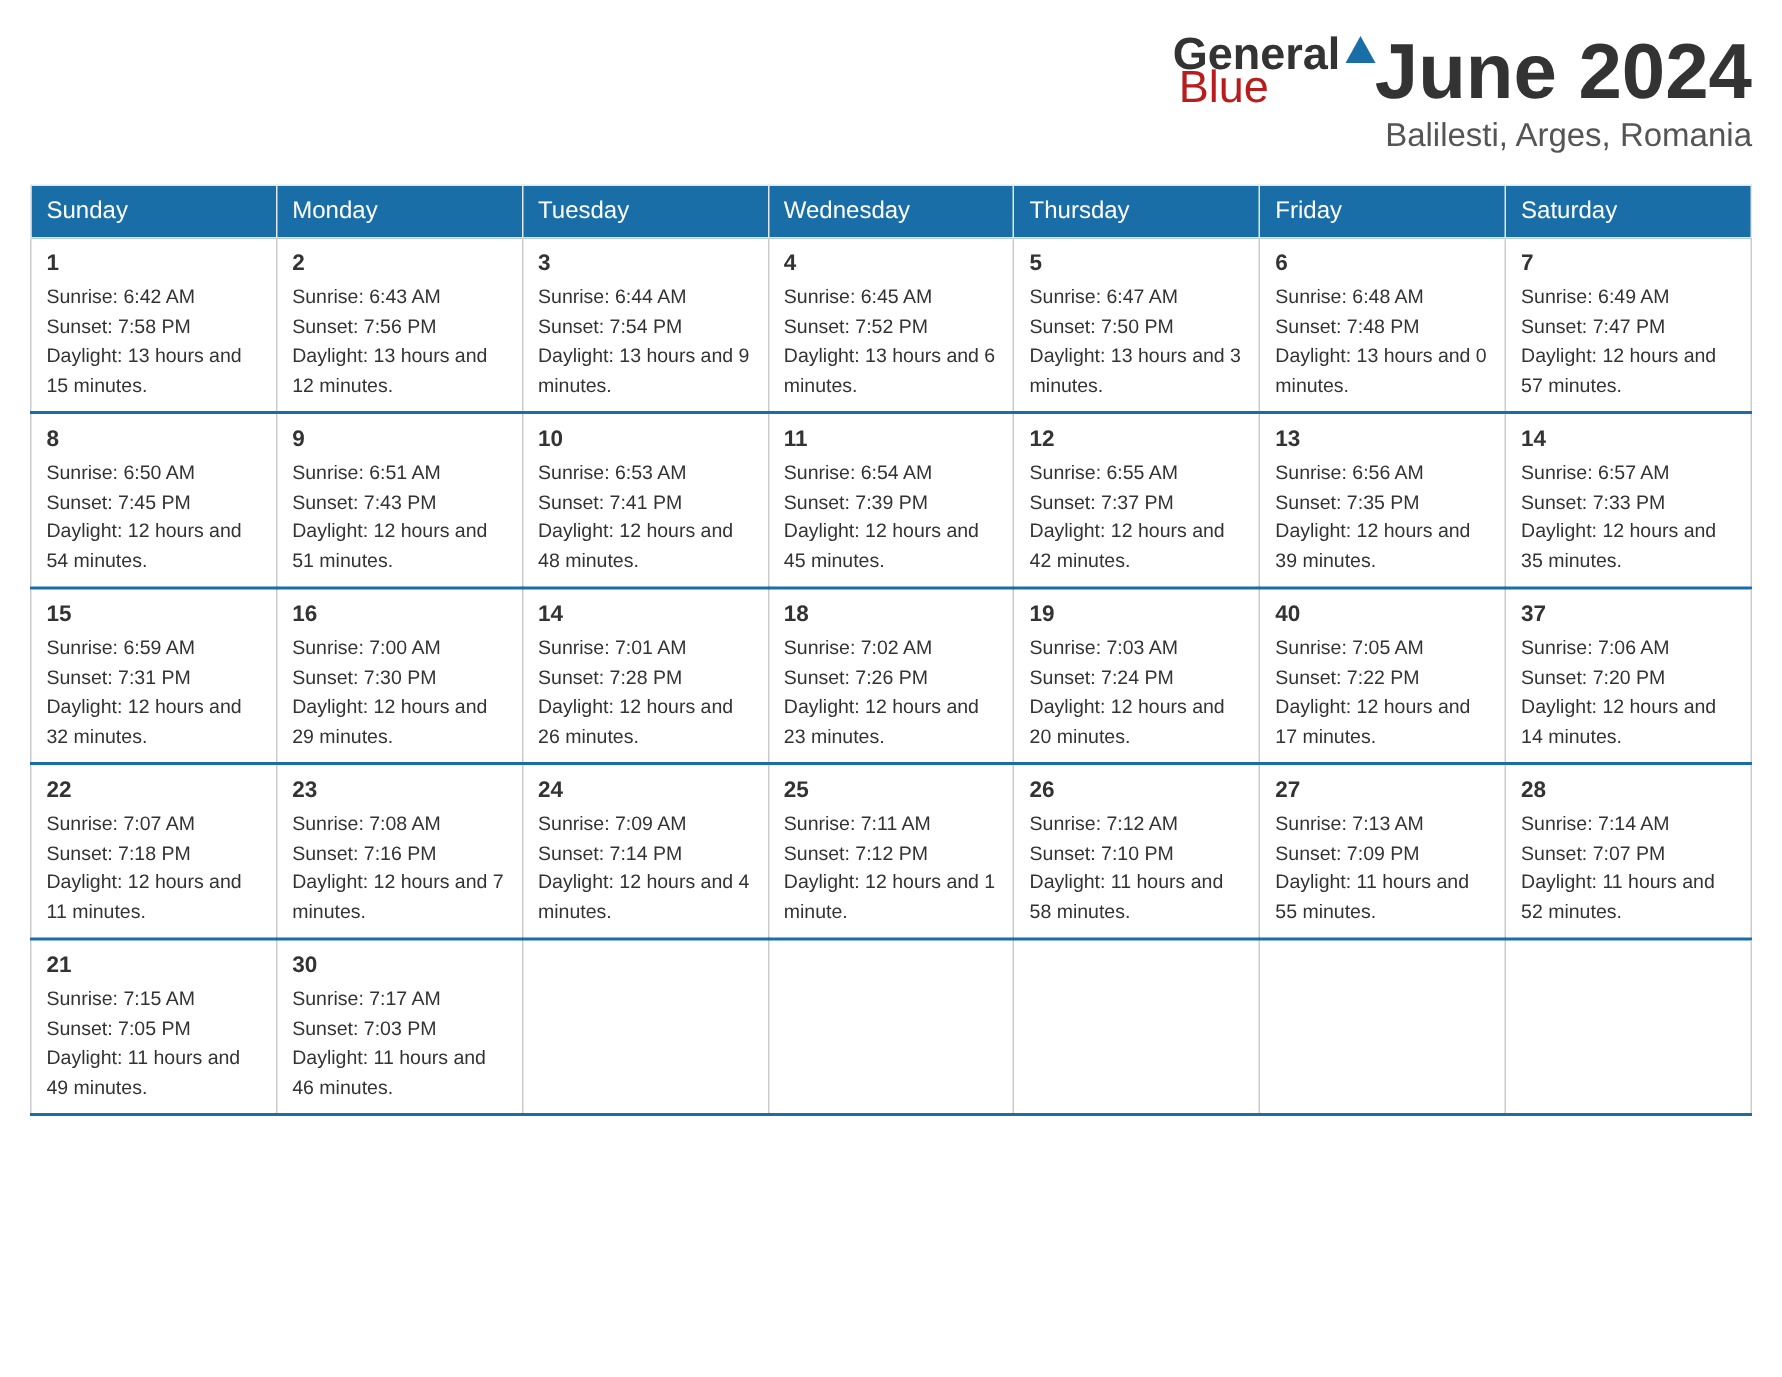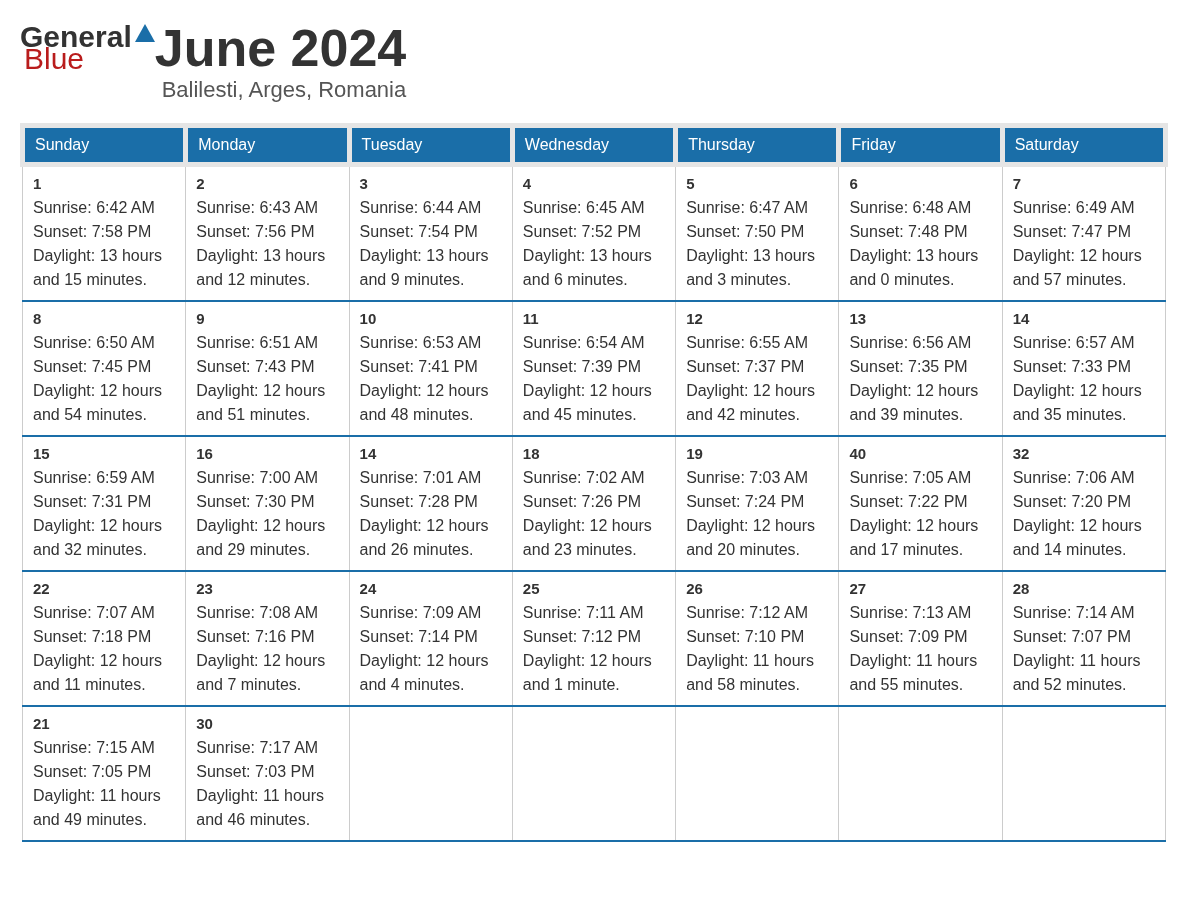--- a/index.html
+++ b/index.html
@@ -5,21 +5,21 @@
     * { margin: 0; padding: 0; box-sizing: border-box; }
     body {
       font-family: Arial, sans-serif;
       background: #fff;
       width: 1188px;
       min-height: 918px;
       padding: 20px;
     }
     .header {
       display: flex;
-      justify-content: flex-start;
+      justify-content: flex-end;
       align-items: flex-start;
       margin-bottom: 20px;
     }
     .title-area {
       text-align: right;
     }
     .month-title {
       font-size: 52px;
       font-weight: bold;
       color: #333;
@@ -37,41 +37,41 @@
     }
     thead tr {
       background-color: #1a6ea8;
     }
     thead th {
       color: #fff;
       font-size: 16px;
       font-weight: normal;
       padding: 8px 10px;
       text-align: left;
-      border: 5px solid #e5e5e5;
+      border: 1px solid #e5e5e5;
     }
     tbody td {
       vertical-align: top;
       padding: 8px 10px;
       border: 1px solid #ccc;
       font-size: 13px;
       color: #333;
       min-height: 90px;
     }
     tbody tr {
       border-bottom: 2px solid #1a6ea8;
     }
     .day-number {
       font-size: 15px;
       font-weight: bold;
       margin-bottom: 4px;
       display: block;
     }
     .day-info {
-      font-size: 16px;
+      font-size: 13px;
       line-height: 1.5;
       color: #333;
     }
     .empty-cell {
       background: #fff;
     }
     .logo-wrapper {
       display: flex;
       flex-direction: column;
     }
@@ -189,21 +189,21 @@
         </td>
         <td>
           <span class="day-number">19</span>
           <div class="day-info">Sunrise: 7:03 AM<br>Sunset: 7:24 PM<br>Daylight: 12 hours and 20 minutes.</div>
         </td>
         <td>
           <span class="day-number">40</span>
           <div class="day-info">Sunrise: 7:05 AM<br>Sunset: 7:22 PM<br>Daylight: 12 hours and 17 minutes.</div>
         </td>
         <td>
-          <span class="day-number">32</span>
+          <span class="day-number">37</span>
           <div class="day-info">Sunrise: 7:06 AM<br>Sunset: 7:20 PM<br>Daylight: 12 hours and 14 minutes.</div>
         </td>
       </tr>
       <tr>
         <td>
           <span class="day-number">22</span>
           <div class="day-info">Sunrise: 7:07 AM<br>Sunset: 7:18 PM<br>Daylight: 12 hours and 11 minutes.</div>
         </td>
         <td>
           <span class="day-number">23</span>

